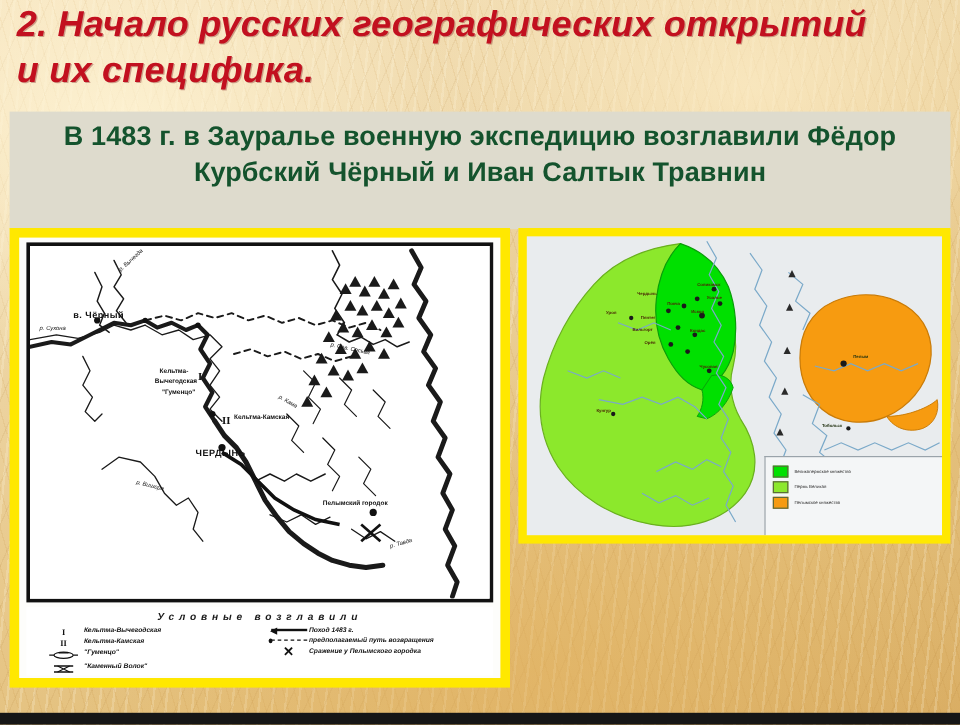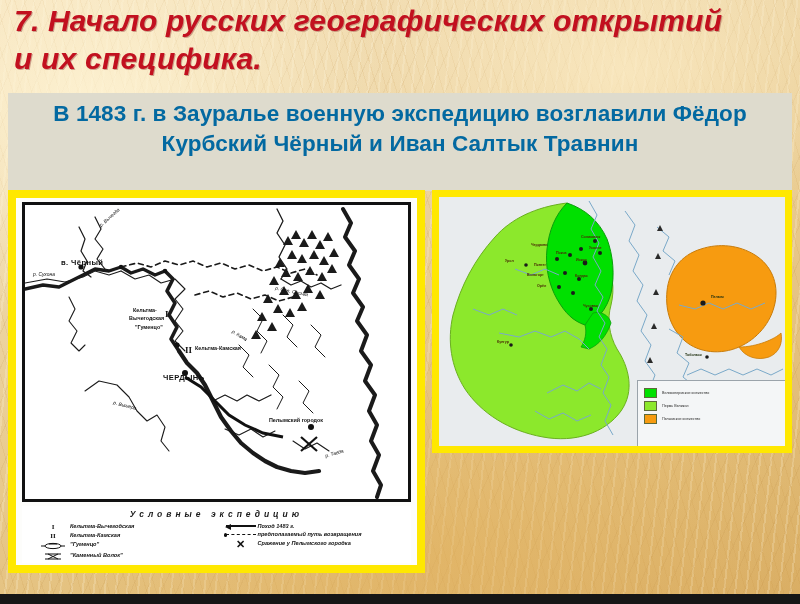--- a/index.html
+++ b/index.html
@@ -30,21 +30,21 @@
   .subtitle-box{
     position:absolute;left:8px;top:93px;width:784px;height:98px;
     background:#dedbcd;
     display:flex;align-items:flex-start;justify-content:center;
     overflow:hidden;
   }
   .subtitle-text{
     padding-top:6px;
     width:730px;text-align:center;
     font-size:22.5px;font-weight:bold;line-height:1.33;
-    color:#0369a1;letter-spacing:.1px;
+    color:#14532d;letter-spacing:.1px;
   }
 
   
   .map-left{
     position:absolute;left:8px;top:190px;width:417px;height:383px;
     background:#ffe800;padding:8px;box-sizing:border-box;
   }
   .map-left-inner{
     width:100%;height:100%;background:#fdfdfb;position:relative;overflow:hidden;
   }
@@ -106,21 +106,21 @@
   }
   .caption-text{
     text-align:center;font-size:18.5px;font-weight:bold;line-height:1.32;color:#11326a;
   }
 </style>
 </head>
 <body>
 
 <div class="slide">
 
-  <div class="title">7. Начало русских географических открытий и их специфика.</div>
+  <div class="title">2. Начало русских географических открытий и их специфика.</div>
 
   <div class="subtitle-box">
     <div class="subtitle-text">В 1483 г. в Зауралье военную экспедицию возглавили Фёдор Курбский Чёрный и Иван Салтык Травнин</div>
   </div>
 
   <div class="map-left">
     <div class="map-left-inner">
 
       <div class="map-frame">
         <svg class="map-svg" width="389" height="294" viewBox="0 0 389 294">
@@ -222,21 +222,21 @@
         <div class="mlabel" style="left:170px;top:140px;">Кельтма-Камская</div>
         <div class="mlabel big" style="left:138px;top:168px;">ЧЕРДЫНЬ</div>
         <div class="mlabel italic" style="left:88px;top:198px;transform:rotate(14deg);">р. Вишера</div>
         <div class="mlabel" style="left:244px;top:212px;">Пелымский городок</div>
         <div class="mlabel italic" style="left:250px;top:84px;transform:rotate(12deg);">р. Сев. Сосьва</div>
         <div class="mlabel italic" style="left:206px;top:128px;transform:rotate(30deg);">р. Кама</div>
         <div class="mlabel italic" style="left:300px;top:246px;transform:rotate(-16deg);">р. Тавда</div>
       </div>
 
       <div class="legend">
-        <div class="legend-title">Условные экспедицию</div>
+        <div class="legend-title">Условные возглавили</div>
         <div class="legend-cols">
           <div class="legend-col">
             <div class="legend-row">
               <div class="legend-sym sym-rn">I</div>
               <div class="legend-txt">Кельтма-Вычегодская</div>
             </div>
             <div class="legend-row">
               <div class="legend-sym sym-rn">II</div>
               <div class="legend-txt">Кельтма-Камская</div>
             </div>

